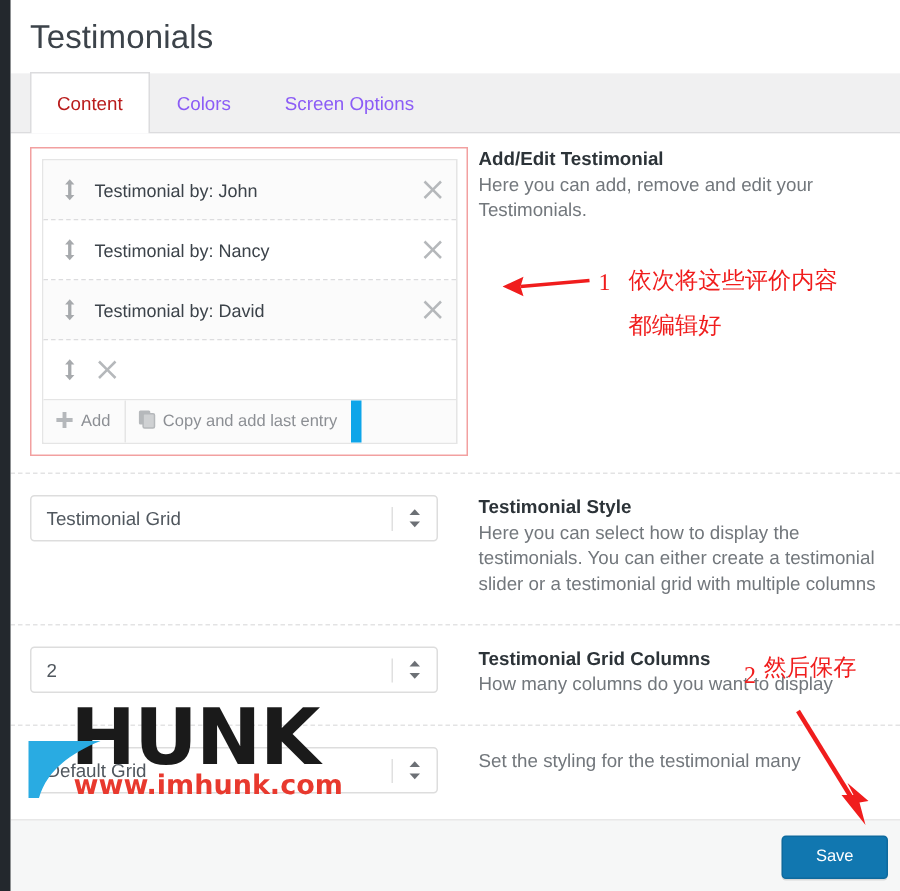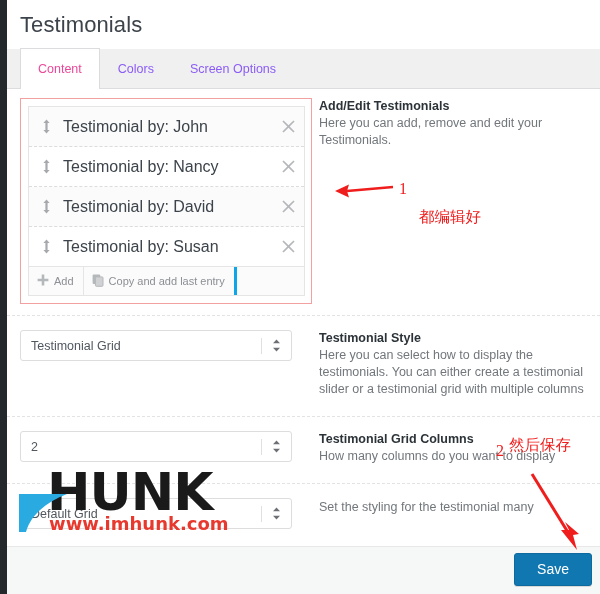--- a/index.html
+++ b/index.html
@@ -65,21 +65,21 @@
     align-items: center;
     font-size: 12.5px;
     color: #8b5cf6;
     cursor: pointer;
     border: 1px solid transparent;
     border-bottom: none;
     background: transparent;
   }
   .tab.active {
     background: #ffffff;
-    color: #ec4899;
+    color: #b91c1c;
     border-color: #dcdcde;
     margin-bottom: -1px;
     height: 41px;
   }
 
   
   .body-area {
     background: #ffffff;
     height: 505px;
     position: relative;
@@ -139,21 +139,21 @@
   .rep-item:nth-child(even) { background: #ffffff; }
   .drag-handle {
     width: 16px; height: 16px;
     flex: none;
     margin-right: 9px;
     cursor: ns-resize;
     display: flex; align-items: center; justify-content: center;
   }
   .rep-label {
     flex: 1;
-    font-size: 16px;
+    font-size: 12px;
     color: #3c434a;
   }
   .rep-close {
     width: 16px; height: 16px;
     flex: none;
     display: flex; align-items: center; justify-content: center;
     cursor: pointer;
   }
 
   .rep-footer {
@@ -166,21 +166,21 @@
     display: flex;
     align-items: center;
     height: 28px;
     padding: 0 9px 0 8px;
     font-size: 11px;
     color: #8c8f94;
     border-right: 1px solid #e5e5e5;
     cursor: pointer;
     gap: 5px;
   }
-  .rep-btn:last-child { border-right: 3px solid #0ea5e9; }
+  .rep-btn:last-child { border-right: 7px solid #0ea5e9; }
 
   
   .select-box {
     position: relative;
     width: 272px;
     height: 31px;
     border: 1px solid #ddd;
     border-radius: 3px;
     background: #fff;
     display: flex;
@@ -205,21 +205,21 @@
 
   
   .save-bar {
     position: absolute;
     right: 8px;
     bottom: 8px;
   }
   .save-btn {
     background: #1177b0;
     color: #fff;
-    font-size: 14px;
+    font-size: 11px;
     border: 1px solid #0e6a9e;
     border-radius: 3px;
     padding: 7px 22px 8px 22px;
     cursor: pointer;
     box-shadow: 0 1px 0 rgba(0,0,0,.12);
     font-family: "Liberation Sans", sans-serif;
   }
 
   
   .anno {
@@ -347,21 +347,20 @@
                 </svg>
               </span>
             </div>
 
             <div class="rep-item" style="border-bottom:1px solid #e5e5e5;">
               <span class="drag-handle">
                 <svg width="11" height="15" viewBox="0 0 11 15">
                   <path d="M5.5 0.5 L8.6 4 L6.6 4 L6.6 11 L8.6 11 L5.5 14.5 L2.4 11 L4.4 11 L4.4 4 L2.4 4 Z" fill="#a7aaad"></path>
                 </svg>
               </span>
-              <span class="rep-label">Testimonial by: Susan</span>
               <span class="rep-close">
                 <svg width="13" height="13" viewBox="0 0 13 13">
                   <path d="M1.6 0.4 L6.5 5.3 L11.4 0.4 L12.6 1.6 L7.7 6.5 L12.6 11.4 L11.4 12.6 L6.5 7.7 L1.6 12.6 L0.4 11.4 L5.3 6.5 L0.4 1.6 Z" fill="#b5b8bb"></path>
                 </svg>
               </span>
             </div>
 
             <div class="rep-footer">
               <div class="rep-btn">
                 <span>
@@ -379,21 +378,21 @@
                   </svg>
                 </span>
                 <span>Copy and add last entry</span>
               </div>
             </div>
 
           </div>
         </div>
       </div>
       <div class="col-right">
-        <div class="field-title">Add/Edit Testimonials</div>
+        <div class="field-title">Add/Edit Testimonial</div>
         <div class="field-desc">Here you can add, remove and edit your Testimonials.</div>
       </div>
     </div>
 
     <div class="row" style="padding-top:14px;padding-bottom:18px;">
       <div class="col-left">
         <div class="select-box">
           <span class="select-value">Testimonial Grid</span>
           <span class="select-sep"></span>
           <span class="select-arrows">
@@ -463,20 +462,21 @@
     <div class="wm-url">www.imhunk.com</div>
   </div>
 
   <div class="anno" style="left:328px;top:178px;">
     <svg width="60" height="26" viewBox="0 0 60 26">
       <path d="M0 13 L14 6.5 L12 13 L14 19.5 Z" fill="#f01d1d"></path>
       <path d="M12 13 L58 9" stroke="#f01d1d" stroke-width="2.4" fill="none"></path>
     </svg>
   </div>
   <div class="anno anno-num" style="left:392px;top:180px;">1</div>
+  <div class="anno anno-cn" style="left:412px;top:172px;">依次将这些评价内容</div>
   <div class="anno anno-cn" style="left:412px;top:202px;">都编辑好</div>
 
   <div class="anno anno-num" style="left:489px;top:442px;">2</div>
   <div class="anno anno-cn" style="left:502px;top:434px;line-height:22px;">然后保存</div>
   <div class="anno" style="left:522px;top:472px;">
     <svg width="70" height="82" viewBox="0 0 70 82">
       <path d="M3 2 L40 62" stroke="#f01d1d" stroke-width="3" fill="none"></path>
       <path d="M48 78 L32 58 L40 58 L36 50 L50 62 L44 63 Z" fill="#f01d1d"></path>
     </svg>
   </div>

